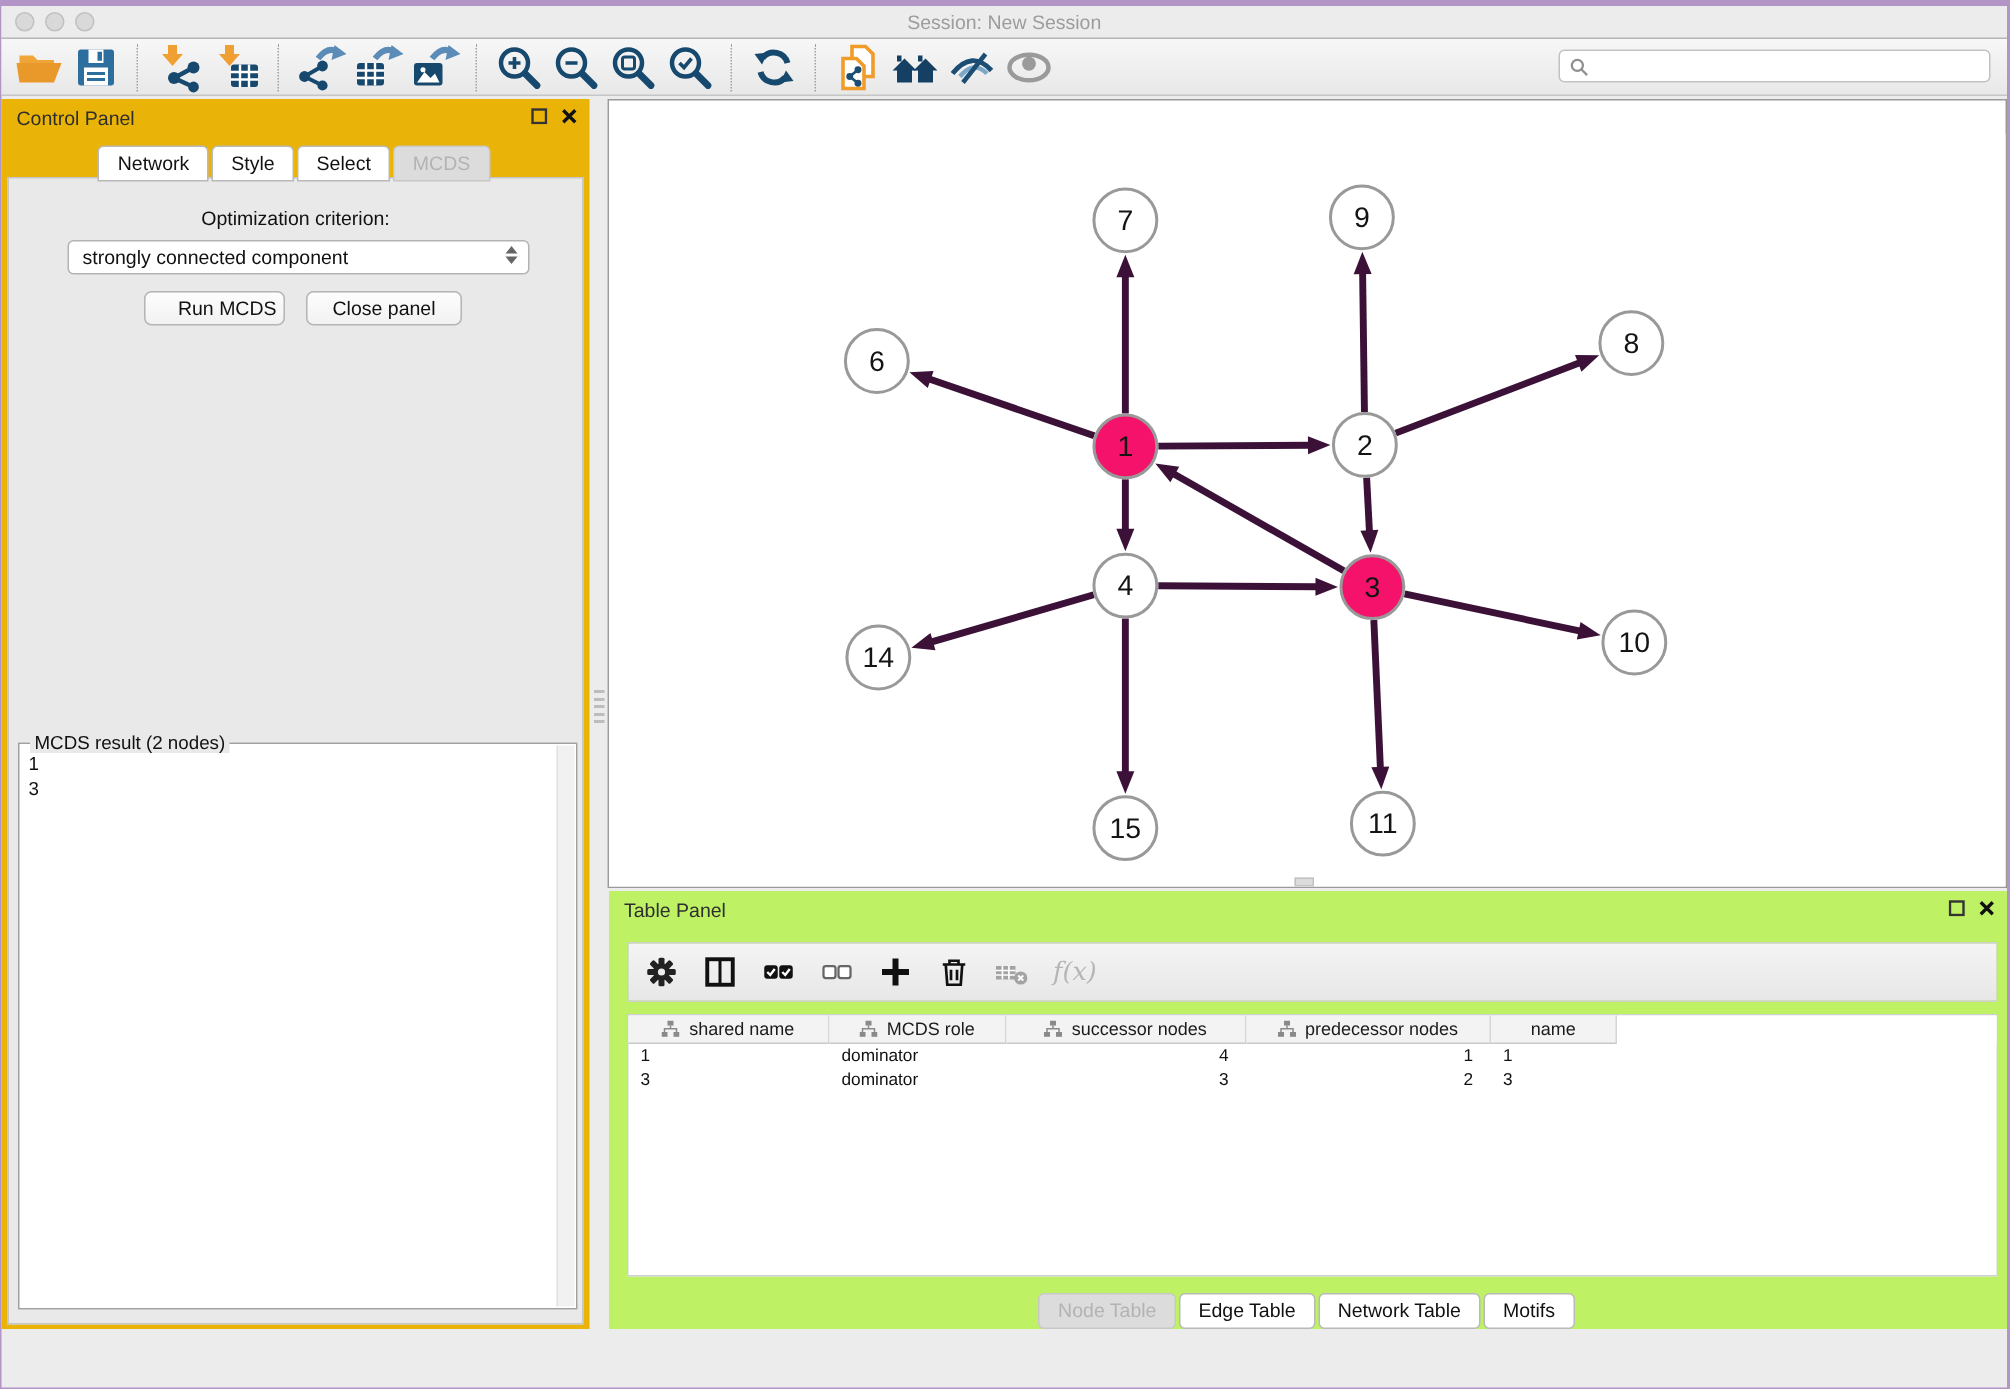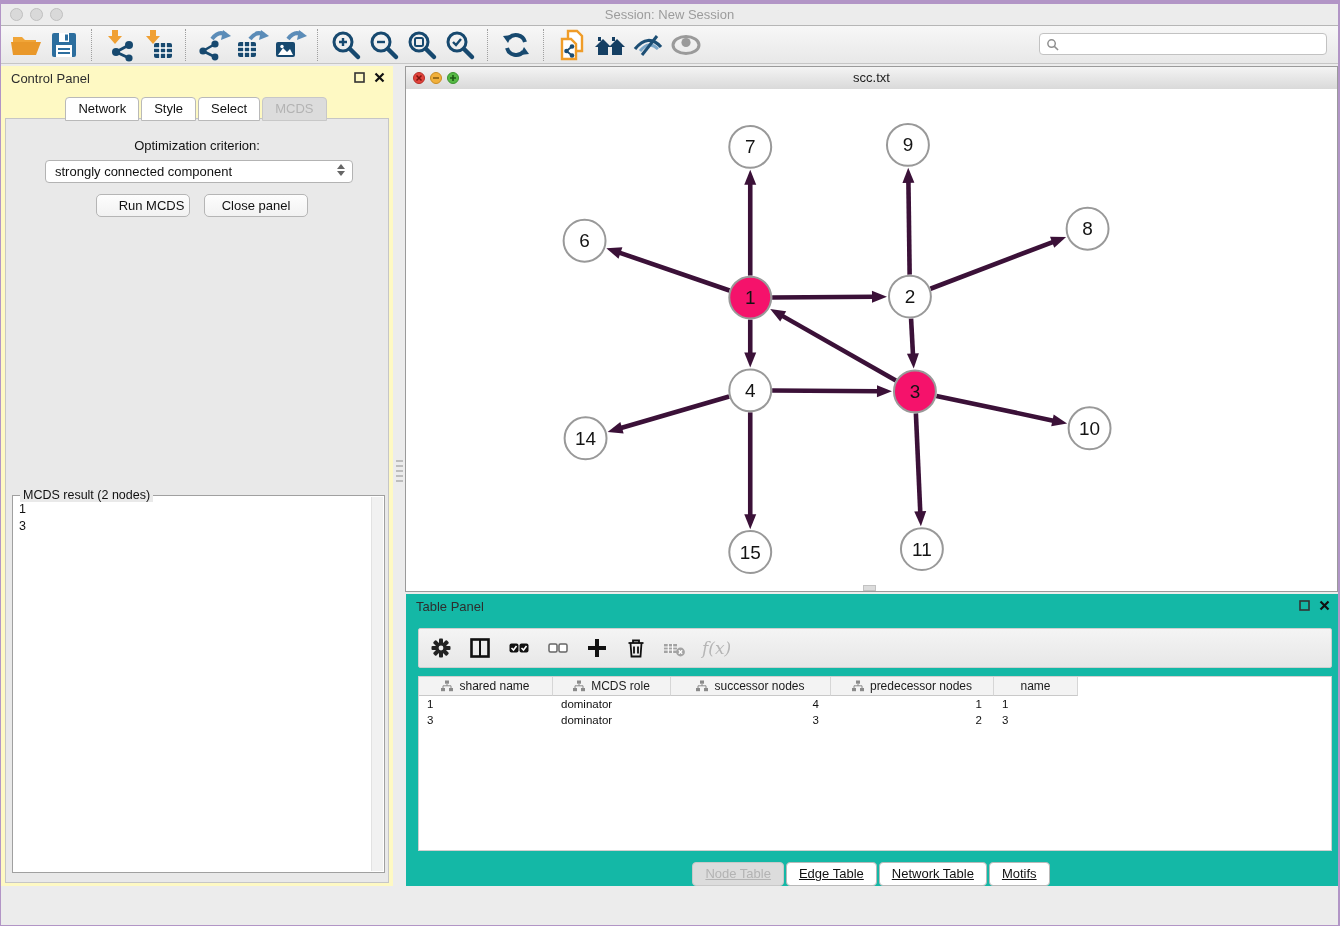--- a/index.html
+++ b/index.html
@@ -14,21 +14,21 @@
   .title-text{position:absolute;left:0;right:0;top:3px;text-align:center;font-size:13px;color:#9c9c9c;}
 
   
   .toolbar{position:absolute;left:1px;top:26px;width:1337px;height:38px;background:linear-gradient(#f7f7f7,#e8e8e8);border-bottom:1px solid #c6c6c6;display:flex;align-items:center;padding-left:6px;box-sizing:border-box;}
   .tb-icon{width:38px;height:36px;display:flex;align-items:center;justify-content:center;flex:0 0 auto;}
   .tb-sep{width:1px;height:32px;border-left:1px dotted #9f9f9f;margin:0 8px;flex:0 0 auto;}
   .search-box{position:absolute;right:11px;top:7px;width:288px;height:22px;background:#fff;border:1px solid #c2c2c2;border-radius:4px;display:flex;align-items:center;padding-left:6px;box-sizing:border-box;}
   .search-box input{border:none;outline:none;flex:1;font-size:12px;font-family:"Liberation Sans",sans-serif;background:transparent;}
 
   
-  .control-panel{position:absolute;left:1px;top:66px;width:392px;height:820px;background:#fef9c3;}
+  .control-panel{position:absolute;left:1px;top:66px;width:392px;height:820px;background:#eab308;}
   .panel-head{position:absolute;left:0;top:0;right:0;height:24px;}
   .panel-title{position:absolute;left:10px;top:5px;font-size:13px;color:#2e2e2e;}
   .win-btns{position:absolute;right:8px;top:6px;display:flex;gap:9px;align-items:center;}
   .cp-tabs{position:absolute;left:0;right:0;top:31px;display:flex;justify-content:center;z-index:2;}
   .tab{font-size:13px;padding:3px 12px 4px;background:#fff;border:1px solid #b9b9b9;border-radius:4px 4px 0 0;margin-right:2px;color:#111;}
   .tab.disabled-look{background:#dcdcdc;color:#b3b3b3;border-color:#c8c8c8;}
   .cp-body{position:absolute;left:4px;right:4px;top:52px;bottom:3px;border:1px solid #c6c6c6;background:#e9e9e9;}
   .opt-label{position:absolute;left:0;right:0;top:19px;text-align:center;font-size:13px;color:#111;}
   .cp-select{position:absolute;left:39px;top:41px;width:308px;height:23px;background:#fff;border:1px solid #b3b3b3;border-radius:4px;display:flex;align-items:center;padding-left:9px;box-sizing:border-box;font-size:13px;color:#111;}
   .spinner{position:absolute;right:7px;top:3px;display:flex;flex-direction:column;gap:2px;align-items:center;}
@@ -46,34 +46,34 @@
   .net-frame{position:absolute;left:405px;top:66px;width:933px;height:526px;border:1px solid #9a9a9a;background:#fff;box-sizing:border-box;}
   .net-titlebar{position:absolute;left:0;top:0;right:0;height:22px;background:linear-gradient(#f4f4f4,#d9d9d9);border-bottom:1px solid #b2b2b2;}
   .net-traffic{position:absolute;left:7px;top:5px;display:flex;gap:5px;}
   .ntl{width:12px;height:12px;border-radius:50%;box-sizing:border-box;display:flex;align-items:center;justify-content:center;}
   .ntl svg{display:block;}
   .net-title{position:absolute;left:0;right:0;top:3px;text-align:center;font-size:13px;color:#1c1c1c;}
   .net-canvas{position:absolute;left:0;top:22px;right:0;bottom:0;background:#fff;overflow:hidden;}
   .canvas-grip{position:absolute;left:457px;top:496px;width:13px;height:6px;background:#dcdcdc;border:1px solid #c2c2c2;box-sizing:border-box;}
 
   
-  .table-panel{position:absolute;left:406px;top:594px;width:932px;height:292px;background:#14b8a6;}
+  .table-panel{position:absolute;left:406px;top:594px;width:932px;height:292px;background:#bef264;}
   .tp-toolbar{position:absolute;left:12px;top:34px;width:914px;height:40px;background:linear-gradient(#f4f4f4,#e7e7e7);border:1px solid #cfcfcf;border-radius:2px;display:flex;align-items:center;padding-left:10px;gap:15px;box-sizing:border-box;}
   .tp-tool{width:24px;height:24px;display:flex;align-items:center;justify-content:center;}
   .fx-label{font-family:"DejaVu Serif",serif;font-style:italic;font-size:17px;color:#b5b5b5;}
   .tp-table{position:absolute;left:12px;top:82px;width:914px;height:175px;background:#fff;border:1px solid #d0d0d0;box-sizing:border-box;}
   .thead{display:flex;height:19px;}
   .hcell{background:#f3f3f3;border-right:1px solid #d6d6d6;border-bottom:1px solid #c9c9c9;display:flex;align-items:center;justify-content:center;gap:6px;font-size:12px;color:#1b1b1b;box-sizing:border-box;flex:0 0 auto;}
   .hfill{flex:1;background:#fff;}
   .trow{display:flex;height:16px;font-size:11.5px;color:#111;}
   .tcell{box-sizing:border-box;flex:0 0 auto;display:flex;align-items:center;}
   .al{padding-left:8px;justify-content:flex-start;}
   .ar{padding-right:12px;justify-content:flex-end;}
   .tp-tabs{position:absolute;left:0;right:0;top:268px;display:flex;justify-content:center;}
-  .tab.rounded{border-radius:4px;text-decoration:underline;}
+  .tab.rounded{border-radius:4px;}
 
   
   .statusbar{position:absolute;left:1px;top:888px;width:1337px;height:37px;background:#f0f0f0;border-top:1px solid #c6c6c6;box-sizing:border-box;}
   .list-btn{position:absolute;left:12px;top:9px;width:26px;height:24px;background:#f8f8f8;border:1px solid #aeaeae;display:flex;align-items:center;justify-content:center;box-sizing:border-box;}
   .memory-btn{position:absolute;right:13px;top:9px;width:66px;height:24px;background:#f4f4f4;border:1px solid #b2b2b2;border-radius:3px;display:flex;align-items:center;justify-content:center;gap:5px;font-size:12px;color:#111;box-sizing:border-box;}
   .mem-dot{width:11px;height:11px;border-radius:50%;background:#2f9e41;}
 </style>
 </head>
 <body>
 
@@ -273,40 +273,20 @@
         <span class="result-legend">MCDS result (2 nodes)</span>
         <div class="result-lines"><span>1</span><br><span>3</span></div>
         <div class="result-scroll"></div>
       </div>
     </div>
   </div>
 
   <div class="splitter-grip"></div>
 
   <div class="net-frame">
-    <div class="net-titlebar">
-      <div class="net-traffic">
-        <span class="ntl" style="background:#e3433c;border:1px solid #b33029;">
-            <svg width="8" height="8" viewBox="0 0 8 8">
-              <path d="M1.5 1.5l5 5M6.5 1.5l-5 5" stroke="#7c1510" stroke-width="1.5"></path>
-            </svg>
-          </span>
-        <span class="ntl" style="background:#f1b03c;border:1px solid #c98c22;">
-            <svg width="8" height="8" viewBox="0 0 8 8">
-              <path d="M1 4h6" stroke="#8a5f12" stroke-width="1.6"></path>
-            </svg>
-          </span>
-        <span class="ntl" style="background:#56b944;border:1px solid #3c9330;">
-            <svg width="8" height="8" viewBox="0 0 8 8">
-              <path d="M4 1v6M1 4h6" stroke="#1d5a14" stroke-width="1.6"></path>
-            </svg>
-          </span>
-      </div>
-      <div class="net-title">scc.txt</div>
-    </div>
     <div class="net-canvas">
       <svg width="932" height="503" viewBox="0 0 932 504">
           <g>
             <line x1="344" y1="187" x2="344" y2="94" stroke="#3b1138" stroke-width="4.6"></line>
             <polygon points="344,81 350,96 338,96" fill="#3b1138"></polygon>
           </g>
           <g>
             <line x1="323.1924875913935" y1="201.85525176330984" x2="212.04865666862878" y2="163.69140620549302" stroke="#3b1138" stroke-width="4.6"></line>
             <polygon points="199.7533084271795,159.4695095201761 215.88881640669032,158.66615266102673 211.99168100485932,170.01570488390297" fill="#3b1138"></polygon>
           </g>

